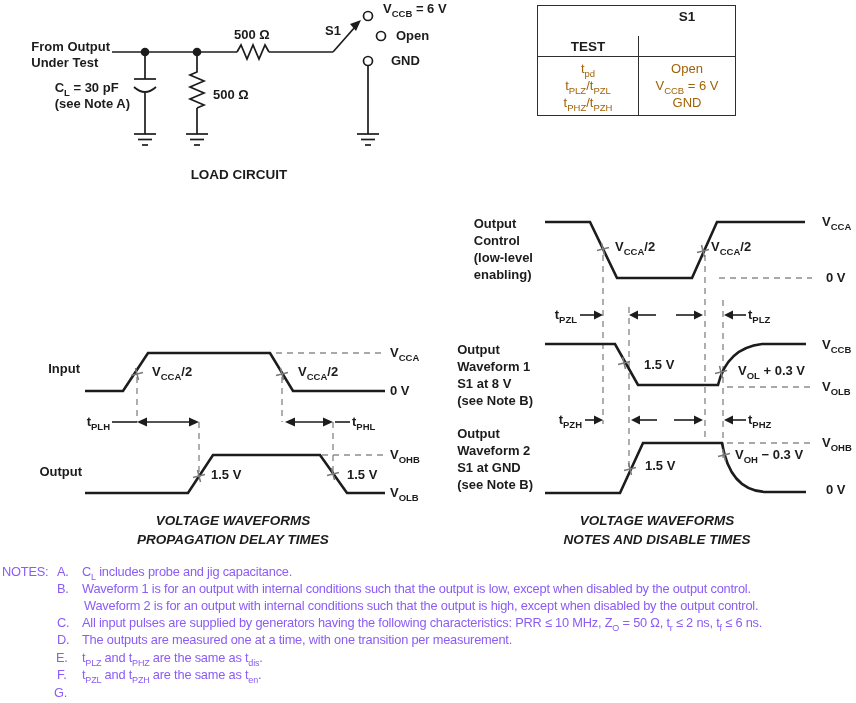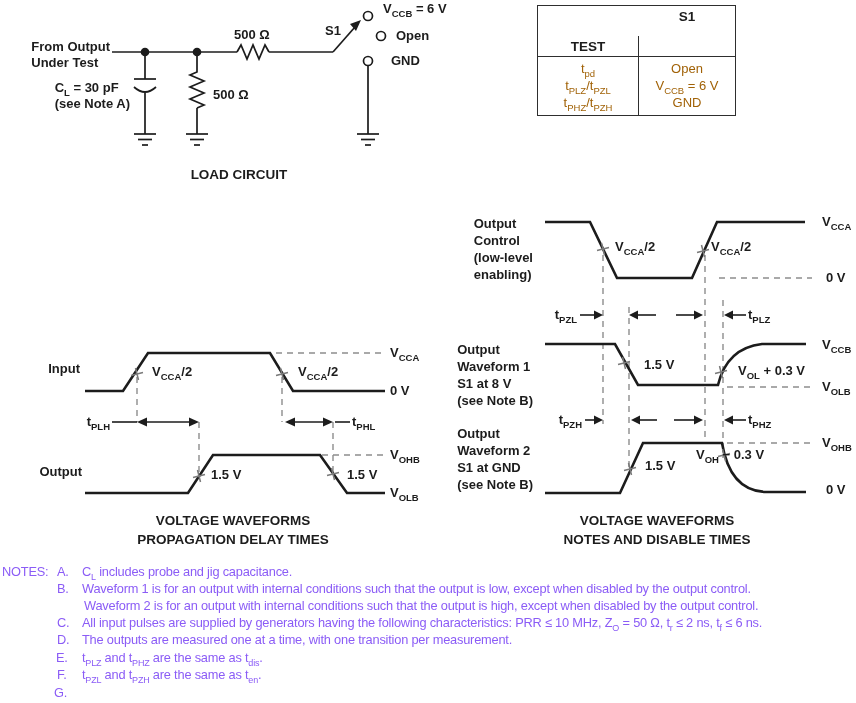--- a/index.html
+++ b/index.html
@@ -4,21 +4,21 @@
 <style>
   html,body{margin:0;padding:0;background:#fff;}
   .stage{position:relative;width:856px;height:703px;background:#ffffff;overflow:hidden;
          font-family:"Liberation Sans",sans-serif;}
   .stage svg{position:absolute;left:0;top:0;}
   .lbl{position:absolute;font-weight:bold;font-size:13px;line-height:16px;color:#1c1c1c;white-space:nowrap;}
   .lbl sub{font-size:9.5px;line-height:0;}
   .ra{text-align:left;}
   .mlines div{line-height:17px;}
   .twol div{line-height:16px;}
-  .cap{position:absolute;font-weight:bold;font-size:13.5px;line-height:19px;color:#1c1c1c;text-align:center;}
+  .cap{position:absolute;font-weight:bold;font-size:13.5px;line-height:19px;color:#1c1c1c;text-align:center;font-style:italic;}
   .ttl{position:absolute;font-weight:bold;font-size:13.5px;color:#1c1c1c;text-align:center;white-space:nowrap;}
   .note{position:absolute;font-size:12.8px;line-height:15px;letter-spacing:-0.2px;color:#8b5cf6;white-space:nowrap;}
   .note sub{font-size:9px;line-height:0;}
   .test-table{position:absolute;left:537px;top:5px;width:197px;border:1.6px solid #2e2e2e;background:#fff;}
   .tt-head{display:grid;grid-template-columns:101px 1fr;border-bottom:1.6px solid #2e2e2e;}
   .tt-head>div{text-align:center;font-weight:bold;font-size:13.5px;color:#1c1c1c;padding:3px 0 2px;}
   .tt-head>div:first-child{border-right:1.6px solid #2e2e2e;margin-top:30px;}
   .tt-body{display:grid;grid-template-columns:101px 1fr;}
   .tt-body>div{text-align:center;padding:3px 0 4px;}
   .tt-body>div:first-child{border-right:1.6px solid #2e2e2e;}
@@ -225,21 +225,21 @@
   <div class="lbl" style="left:822px;top:379px"><span>V</span><sub>OLB</sub></div>
   <div class="lbl ra" style="right:274px;top:412px"><span>t</span><sub>PZH</sub></div>
   <div class="lbl" style="left:748px;top:412px"><span>t</span><sub>PHZ</sub></div>
   <div class="lbl ra mlines" style="right:323px;top:425px">
     <div>Output</div>
     <div>Waveform 2</div>
     <div>S1 at GND</div>
     <div>(see Note B)</div>
   </div>
   <div class="lbl" style="left:822px;top:435px"><span>V</span><sub>OHB</sub></div>
-  <div class="lbl" style="left:696px;top:447px"><span>V</span><sub>OH</sub><span> − 0.3 V</span></div>
+  <div class="lbl" style="left:735px;top:447px"><span>V</span><sub>OH</sub><span> − 0.3 V</span></div>
   <div class="lbl" style="left:645px;top:458px">1.5 V</div>
   <div class="lbl" style="left:826px;top:482px">0 V</div>
   <div class="cap" style="left:527px;top:511px;width:260px">
     <div>VOLTAGE WAVEFORMS</div>
     <div>NOTES AND DISABLE TIMES</div>
   </div>
 
   <div class="note" style="left:2px;top:564px">NOTES:</div>
   <div class="note" style="left:57px;top:564px">A.</div>
   <div class="note" style="left:82px;top:564px"><span>C</span><sub>L</sub><span> includes probe and jig capacitance.</span></div>

